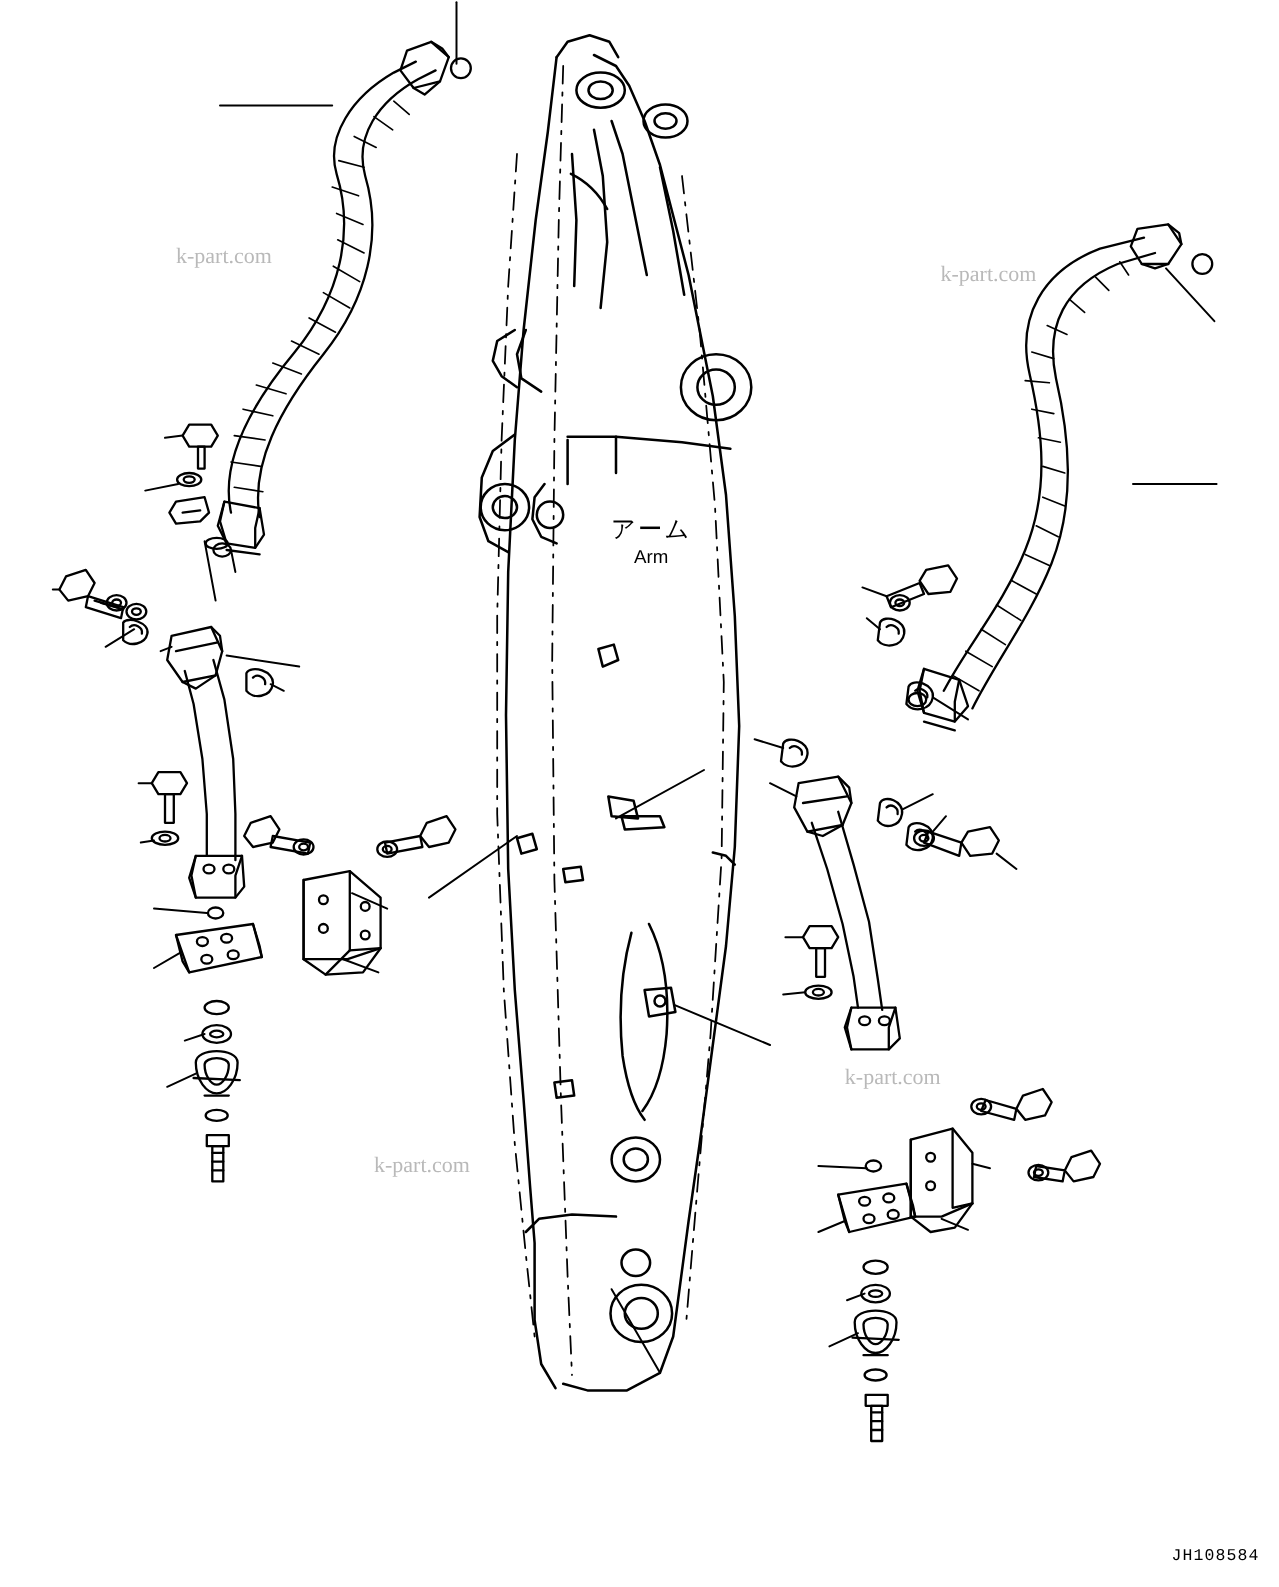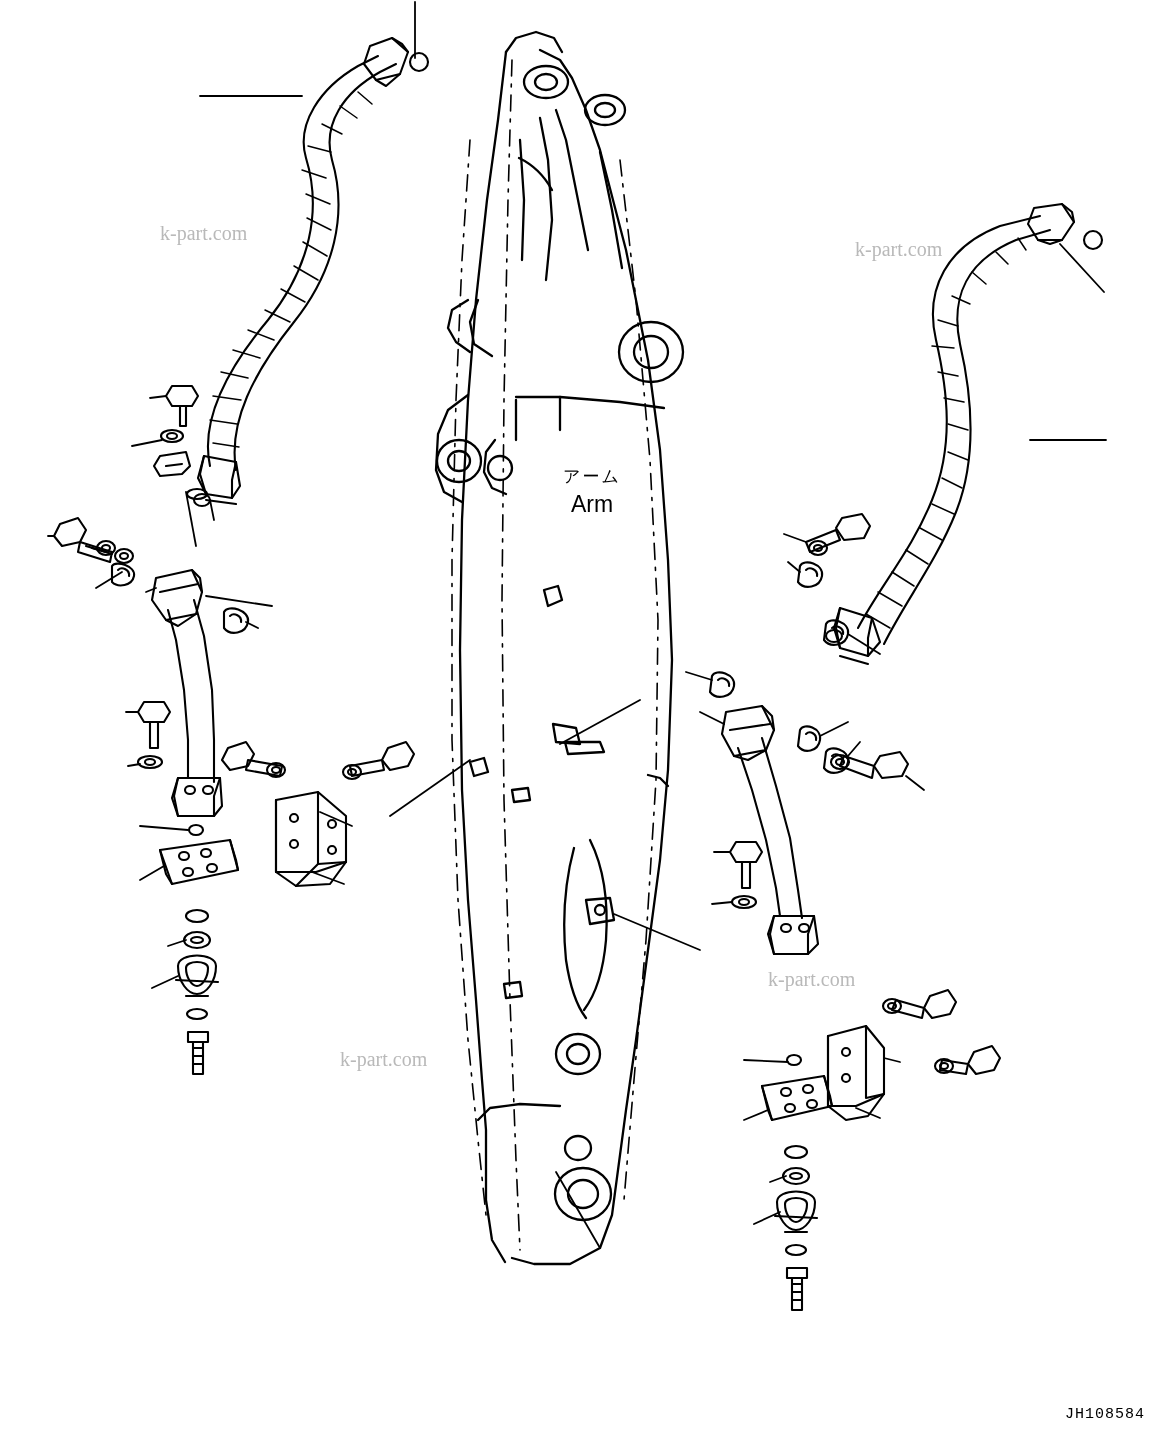--- a/index.html
+++ b/index.html
@@ -33,22 +33,22 @@
     user-select: none;
   }
   .arm-label {
     position: absolute;
     text-align: center;
     font-family: "Liberation Sans", sans-serif;
     color: #000;
     line-height: 1.35;
     white-space: nowrap;
   }
-  .arm-label .jp { font-size: 17px; letter-spacing: 2px; }
-  .arm-label .en { font-size: 23px; }
+  .arm-label .jp { font-size: 22px; letter-spacing: 2px; }
+  .arm-label .en { font-size: 17px; }
   #drawing-number {
     position: absolute;
     right: 18px;
     bottom: 20px;
     font-family: "Liberation Mono", monospace;
     font-size: 15px;
     color: #000;
     letter-spacing: 1px;
     margin-left: 29px;
   }

